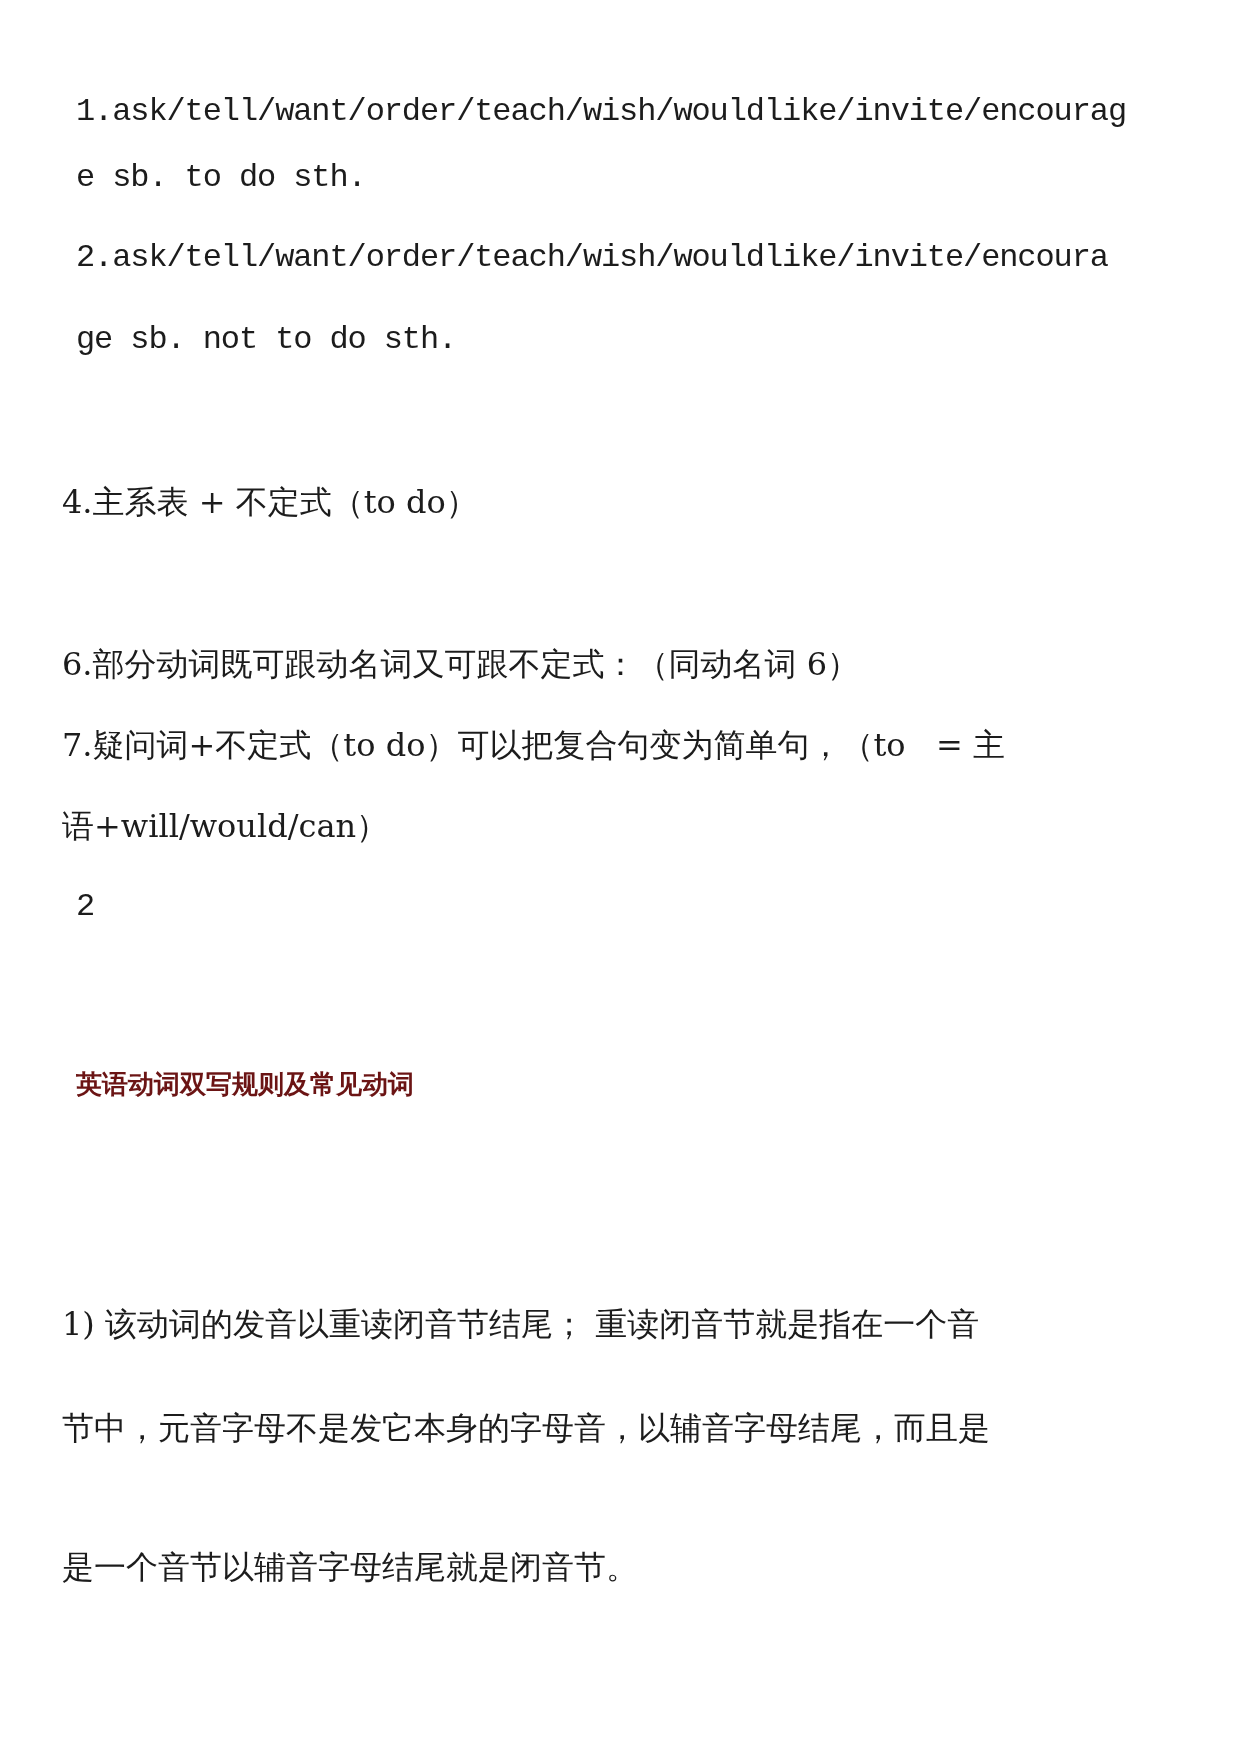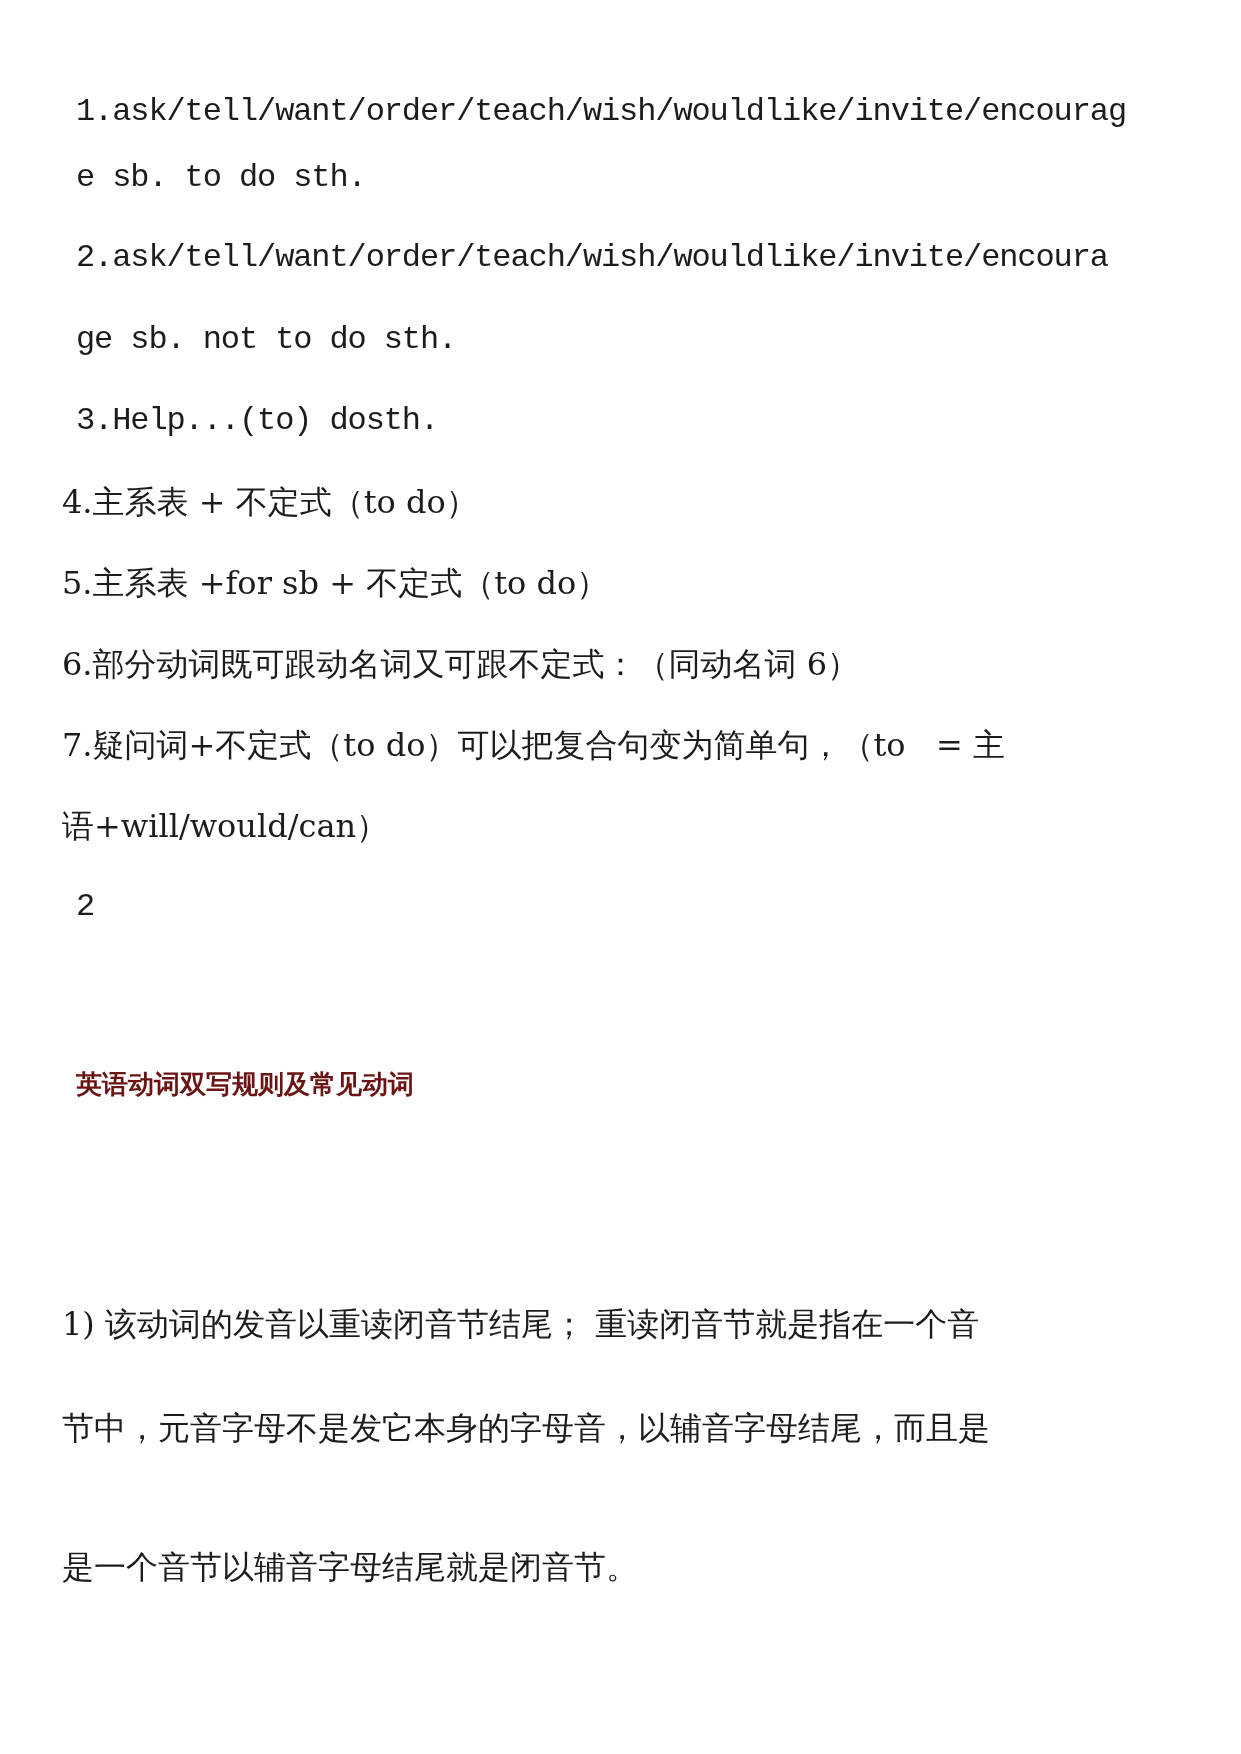--- a/index.html
+++ b/index.html
@@ -55,25 +55,23 @@
 <body>
 
 <div class="page">
 
   <div class="line" style="top:92px;">1.ask/tell/want/order/teach/wish/wouldlike/invite/encourag</div>
   <div class="line" style="top:158px;">e sb. to do sth.</div>
 
   <div class="line" style="top:238px;">2.ask/tell/want/order/teach/wish/wouldlike/invite/encoura</div>
   <div class="line" style="top:320px;">ge sb. not to do sth.</div>
 
-  <div class="line" style="top:401px;">3.Help...(to) dosth.</div>
 
   <div class="para" style="top:482px;">4.主系表 + 不定式（to do）</div>
 
-  <div class="para" style="top:563px;">5.主系表 +for sb + 不定式（to do）</div>
 
   <div class="para" style="top:644px;">6.部分动词既可跟动名词又可跟不定式：（同动名词 6）</div>
 
   <div class="para" style="top:725px;">7.疑问词+不定式（to do）可以把复合句变为简单句，（to   = 主</div>
   <div class="para" style="top:806px;">语+will/would/can）</div>
 
   <div class="line" style="top:887px;">2</div>
 
   <div class="heading" style="left:76px; top:1063px;">英语动词双写规则及常见动词</div>
 

